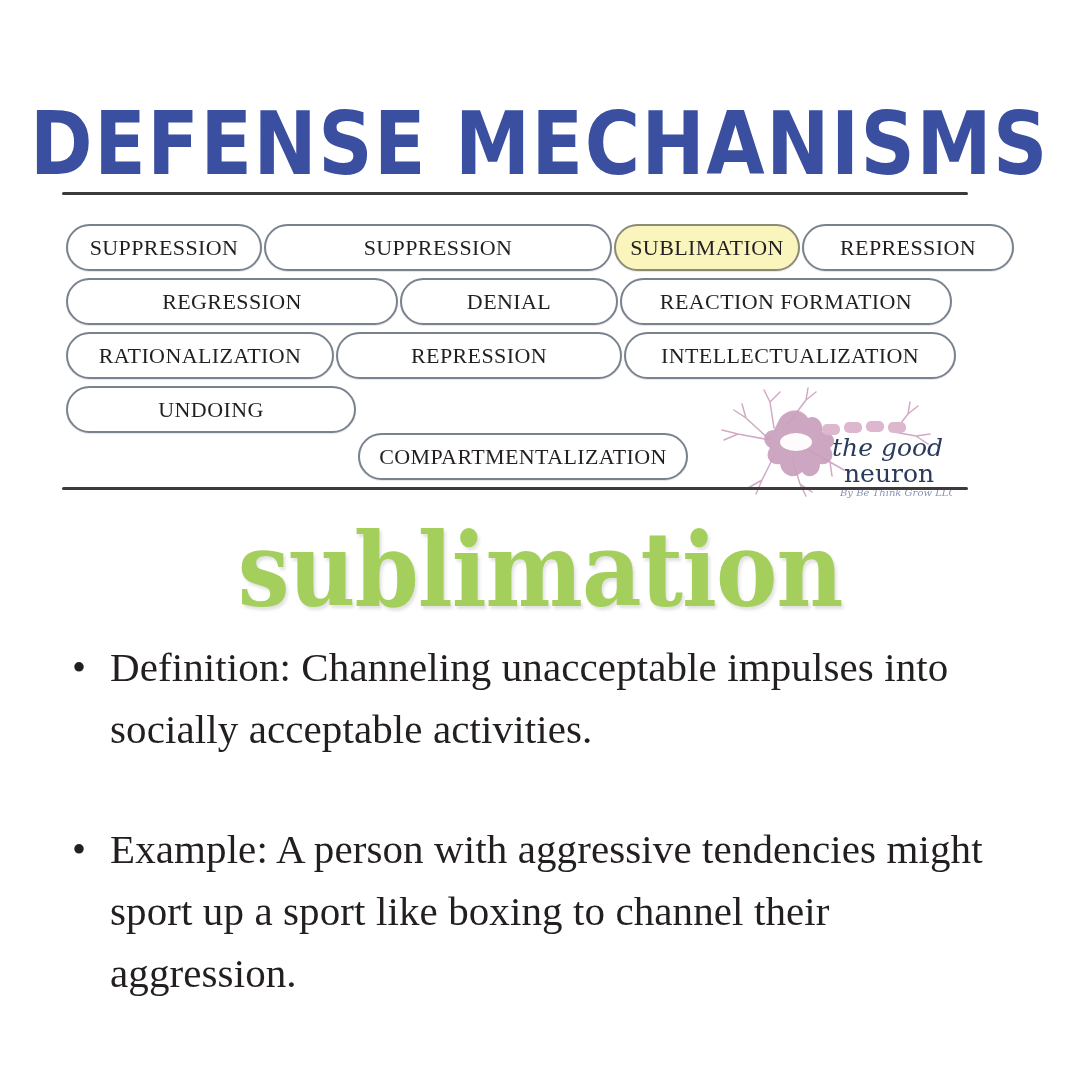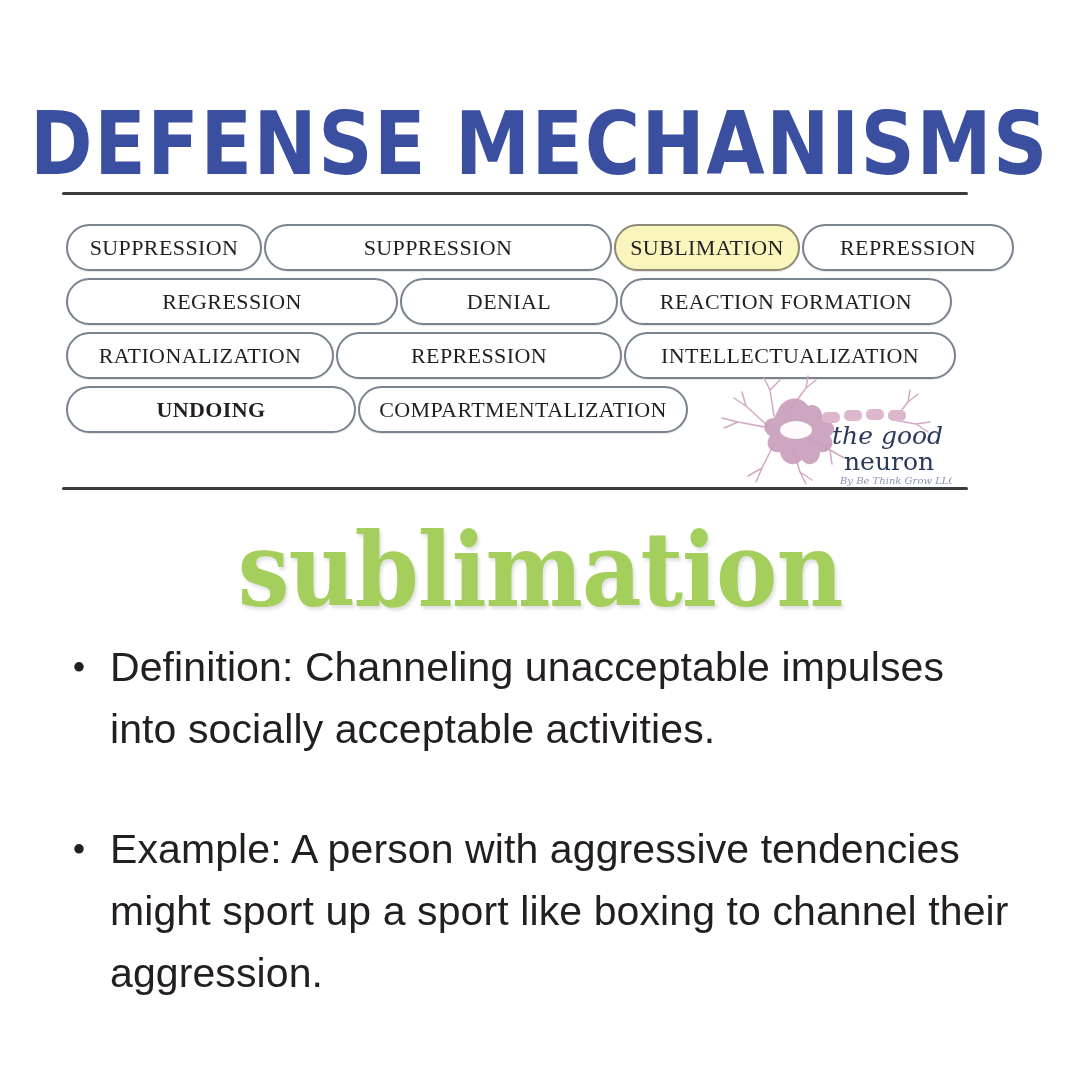--- a/index.html
+++ b/index.html
@@ -100,28 +100,28 @@
   .pill.w-projection        { width: 196px; }
   .pill.w-displacement      { width: 348px; }
   .pill.w-sublimation       { width: 186px; }
   .pill.w-suppression       { width: 212px; }
   .pill.w-regression        { width: 332px; }
   .pill.w-denial            { width: 218px; }
   .pill.w-reactionformation { width: 332px; }
   .pill.w-rationalization   { width: 268px; }
   .pill.w-repression        { width: 286px; }
   .pill.w-intellectual      { width: 332px; }
-  .pill.w-undoing           { width: 290px; font-weight: bold; }
-  .pill.w-compartment       { width: 330px; }
+  .pill.w-undoing           { width: 290px; }
+  .pill.w-compartment       { width: 330px; margin-top: 47px; }
 
   
   .logo {
     position: absolute;
     left: 712px;
-    top: 372px;
+    top: 384px;
     width: 240px;
     height: 118px;
     pointer-events: none;
   }
   .logo svg { display: block; width: 240px; height: 118px; }
 
   
   .word-wrap {
     position: absolute;
     left: 0;
@@ -159,21 +159,21 @@
     flex: 0 0 auto;
     width: 38px;
     font-size: 40px;
     line-height: 64px;
     color: #231f20;
     text-align: left;
     padding-left: 6px;
   }
   .bullet-text {
     flex: 1 1 auto;
-    font-family: Liberation Sans, sans-serif;
+    font-family: Liberation Serif, serif;
     font-size: 41px;
     line-height: 62px;
     color: #231f20;
     letter-spacing: 0.1px;
     padding-right: 26px;
   }
 </style>
 </head>
 <body>
 

